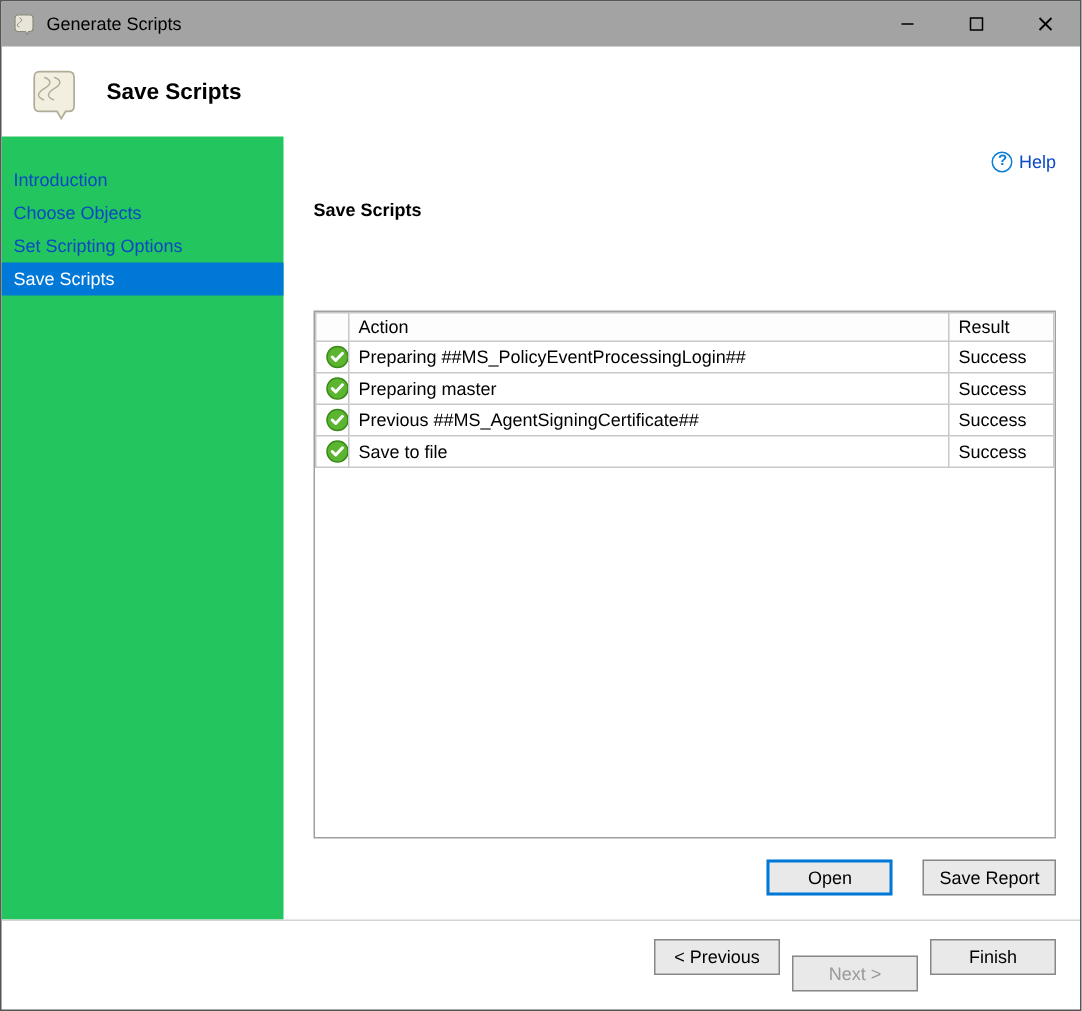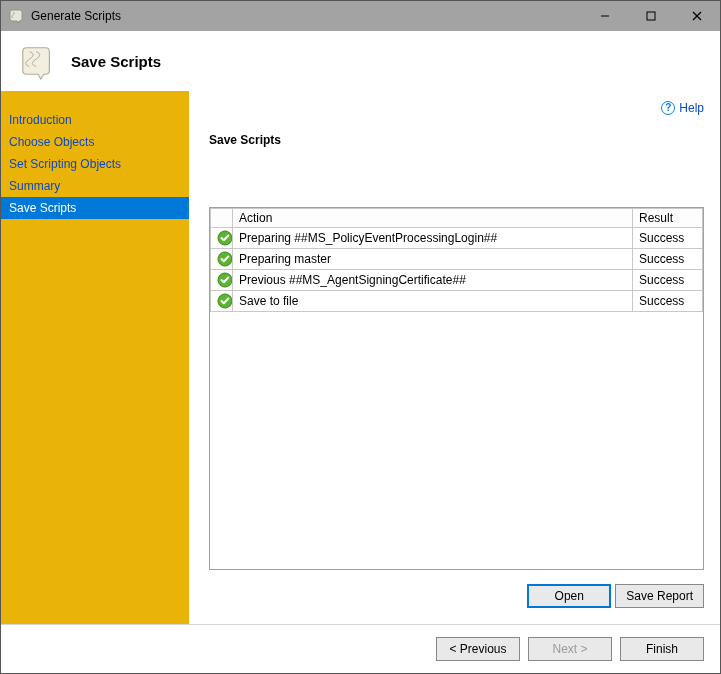--- a/index.html
+++ b/index.html
@@ -49,21 +49,21 @@
     font-size: 15px;
     font-weight: bold;
   }
   .body {
     flex: 1;
     display: flex;
     min-height: 0;
   }
   .sidebar {
     width: 188px;
-    background: #eab308;
+    background: #22c55e;
     padding-top: 18px;
   }
   .nav-item {
     padding: 4px 8px;
     color: #0a48c4;
     cursor: default;
   }
   .nav-item.selected {
     background: #0078d7;
     color: #fff;
@@ -129,39 +129,40 @@
   }
   .status-cell { width: 22px; text-align: center; padding: 2px 0; }
   .status-icon {
     width: 16px; height: 16px; display: inline-block; vertical-align: middle;
   }
   .col-action { }
   .col-result { width: 70px; }
   .btn-row {
     display: flex;
     justify-content: flex-end;
-    gap: 4px;
+    gap: 20px;
     padding: 14px 0 8px 0;
   }
   .btn {
     min-width: 84px;
     height: 24px;
     border: 1px solid #888;
     background: #e9e9e9;
     font-size: 12px;
     font-family: inherit;
     padding: 0 10px;
     cursor: default;
   }
   .btn.primary {
     border: 2px solid #0078d7;
     background: #e9e9e9;
   }
   .btn:disabled {
     color: #9a9a9a;
+    margin-top: 11px;
   }
   .footer {
     border-top: 1px solid #d4d4d4;
     padding: 12px 16px;
     display: flex;
     justify-content: flex-end;
     gap: 8px;
   }
 </style>
 </head>
@@ -202,22 +203,21 @@
       <path d="M18 10 q8 3 0 8 q-8 5 0 8" fill="none" stroke="#b0ac98" stroke-width="1"></path>
     </svg>
   </span>
   <span class="heading">Save Scripts</span>
 </div>
 
 <div class="body">
   <div class="sidebar">
     <div class="nav-item">Introduction</div>
     <div class="nav-item">Choose Objects</div>
-    <div class="nav-item">Set Scripting Objects</div>
-    <div class="nav-item">Summary</div>
+    <div class="nav-item">Set Scripting Options</div>
     <div class="nav-item selected">Save Scripts</div>
   </div>
 
   <div class="content">
     <div class="help-row">
       <span class="help-icon">?</span>
       <span>Help</span>
     </div>
 
     <div class="section-title">Save Scripts</div>

